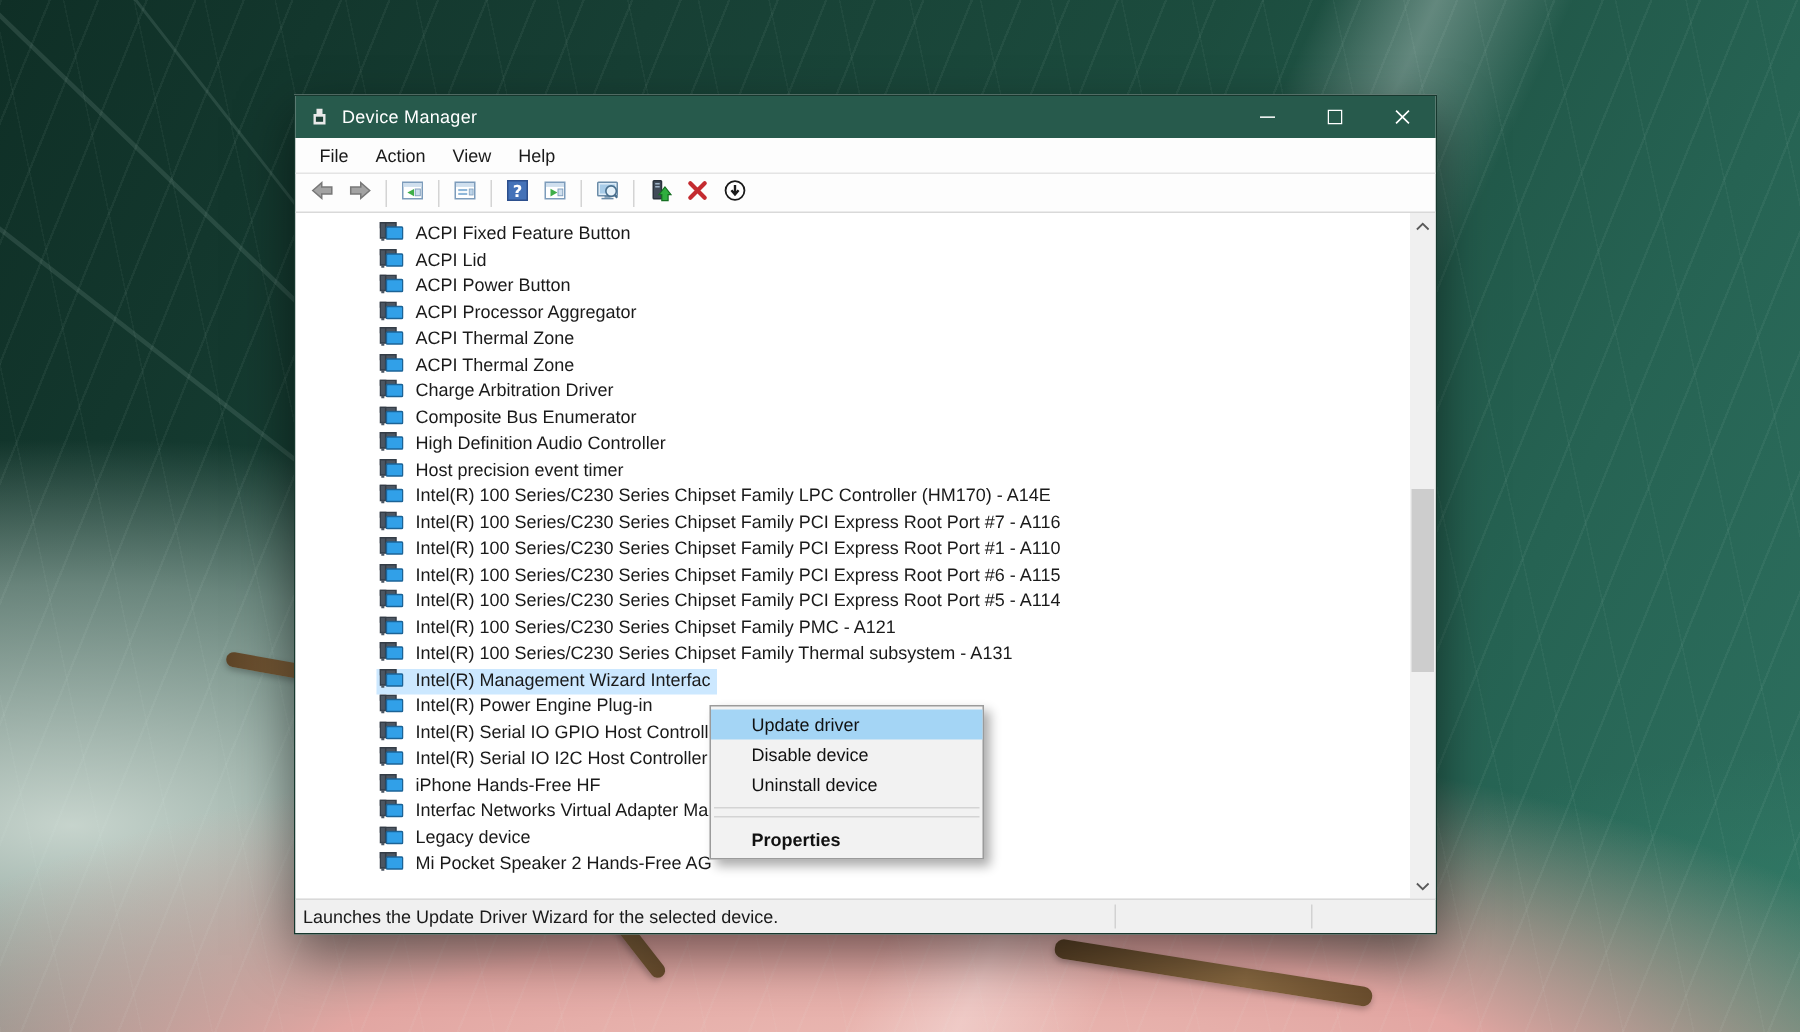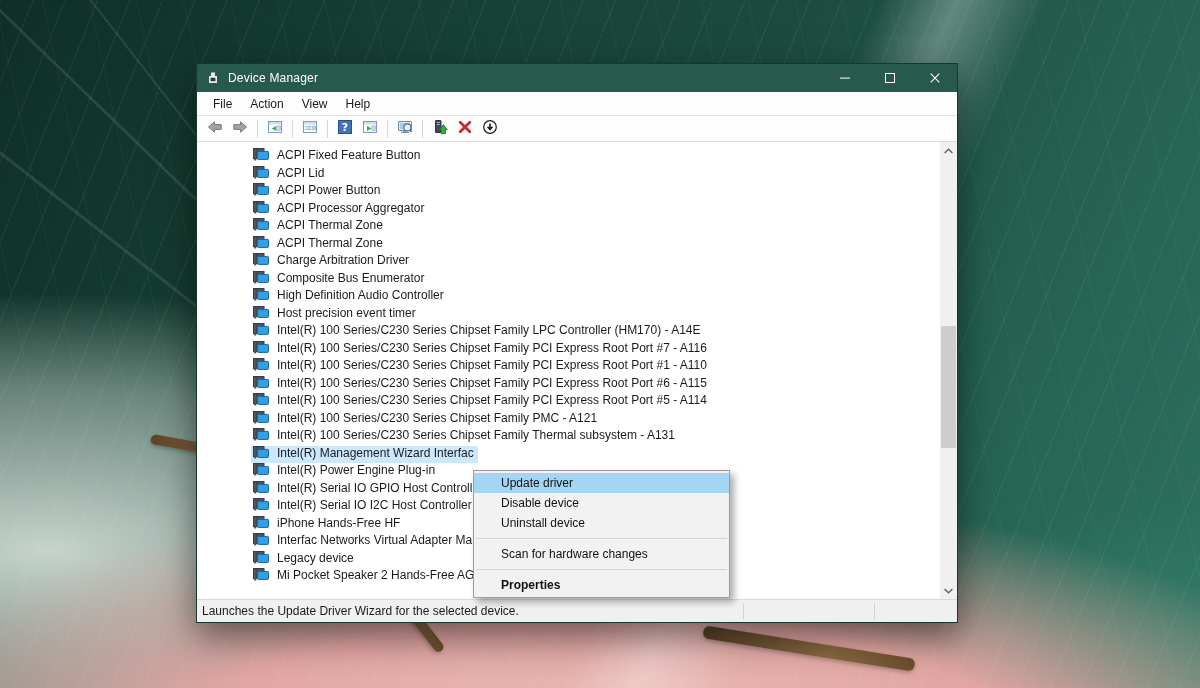--- a/index.html
+++ b/index.html
@@ -56,21 +56,21 @@
   .sb-arrow { position:absolute; left:0; width:17px; height:17px; display:flex; align-items:center; justify-content:center; }
   .sb-arrow.up { top:0; } .sb-arrow.down { bottom:0; }
   .sb-thumb { position:absolute; left:1px; width:15px; top:184px; height:122px; background:#cdcdcd; }
 
   .statusbar { flex:0 0 23px; background:var(--statusbar,#f0f0f0); border-top:1px solid #d9d9d9;
     font-size:12px; color:#1a1a1a; display:flex; align-items:center; padding-left:5px; position:relative; }
   .status-sep { position:absolute; top:3px; bottom:3px; width:1px; background:#d2d2d2; }
   .status-sep.s1 { left:546px; } .status-sep.s2 { left:677px; }
 
   
-  .context-menu { position:absolute; left:473px; top:470px; width:257px; z-index:30;
+  .context-menu { position:absolute; left:473px; top:470px; width:183px; z-index:30;
     background:var(--menubg,#f2f2f2); border:1px solid #9b9b9b; padding:2px 0;
     box-shadow:4px 4px 7px rgba(0,0,0,.33); font-size:12px; color:#111; }
   .cm-item { height:20px; line-height:20px; padding-left:27px; white-space:nowrap; }
   .cm-item.highlight { background:var(--menuhl,#91c9f7); }
   .cm-item.bold { font-weight:bold; }
   .cm-sep { height:1px; background:#d4d4d4; margin:5px 2px; }
 </style>
 </head>
 <body>
 
@@ -546,16 +546,15 @@
     <span class="status-sep s1"></span>
     <span class="status-sep s2"></span>
   </div>
 </div>
 
 <div class="context-menu">
     <div class="cm-item highlight">Update driver</div>
     <div class="cm-item">Disable device</div>
     <div class="cm-item">Uninstall device</div>
     <div class="cm-sep"></div>
-    <div class="cm-item">Scan for hardware changes</div>
     <div class="cm-sep"></div>
     <div class="cm-item bold">Properties</div>
   </div>
 
 </body></html>

